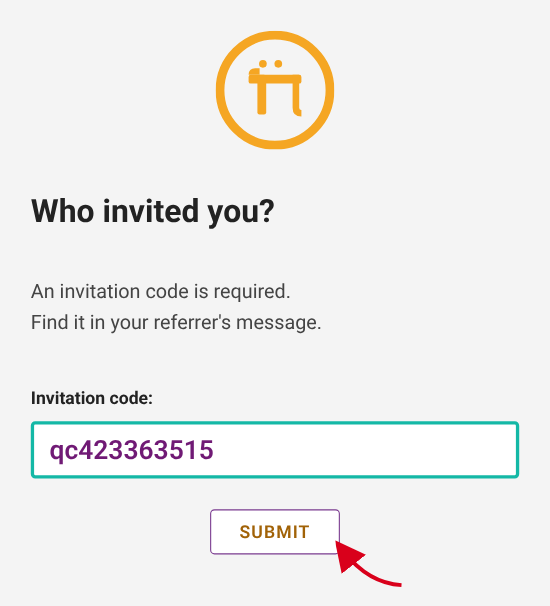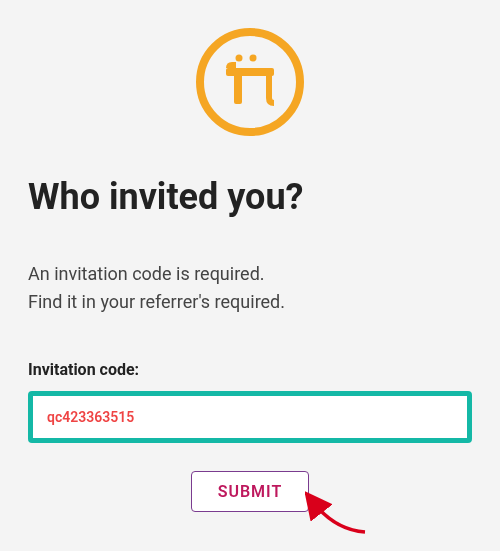--- a/index.html
+++ b/index.html
@@ -21,64 +21,64 @@
     .logo-wrap {
       display: flex;
       justify-content: center;
       margin-bottom: 40px;
     }
     .logo {
       width: 108px;
       height: 108px;
     }
     .heading {
-      font-size: 36px;
+      font-size: 29px;
       font-weight: 700;
       color: #222;
       margin-bottom: 42px;
     }
     .desc {
       font-size: 18px;
       color: #444;
       line-height: 1.55;
       margin-bottom: 44px;
     }
     .field-label {
       font-size: 16px;
       font-weight: 700;
       color: #222;
       margin-bottom: 12px;
     }
     .text-input {
       width: 100%;
       height: 52px;
       background: #fff;
-      border: 5px solid #14b8a6;
+      border: 3px solid #14b8a6;
       border-radius: 4px;
       padding: 0 14px;
-      font-size: 14px;
+      font-size: 24px;
       font-weight: 600;
-      color: #ef4444;
+      color: #701a75;
       outline: none;
       font-family: inherit;
     }
     .submit-wrap {
       display: flex;
       justify-content: center;
       margin-top: 28px;
     }
     .submit-btn {
       background: #fff;
       border: 1px solid #7a3b8f;
       border-radius: 4px;
       padding: 10px 26px;
       font-size: 16px;
       font-weight: 600;
       letter-spacing: 1px;
-      color: #be185d;
+      color: #a16207;
       cursor: pointer;
       font-family: inherit;
     }
     .arrow {
       position: absolute;
       left: 305px;
       top: 490px;
       pointer-events: none;
     }
   </style>
@@ -99,21 +99,21 @@
           <circle cx="57" cy="30" r="3.5"></circle>
         </g>
       </svg>
     </span>
   </div>
 
   <h1 class="heading">Who invited you?</h1>
 
   <div class="desc">
     <div>An invitation code is required.</div>
-    <div>Find it in your referrer's required.</div>
+    <div>Find it in your referrer's message.</div>
   </div>
 
   <div class="field-label">Invitation code:</div>
 
   <input type="text" class="text-input" value="qc423363515" style="">
 
   <div class="submit-wrap">
     <button class="submit-btn">SUBMIT</button>
   </div>
 </div>

